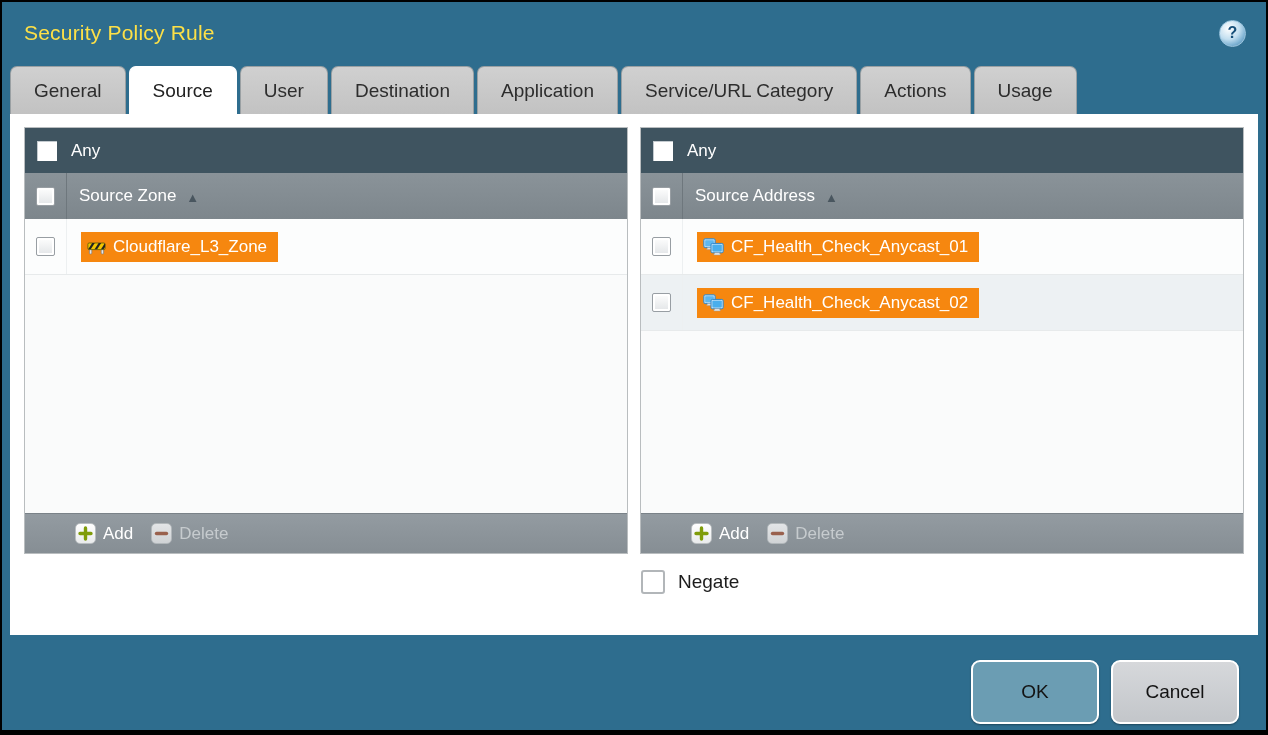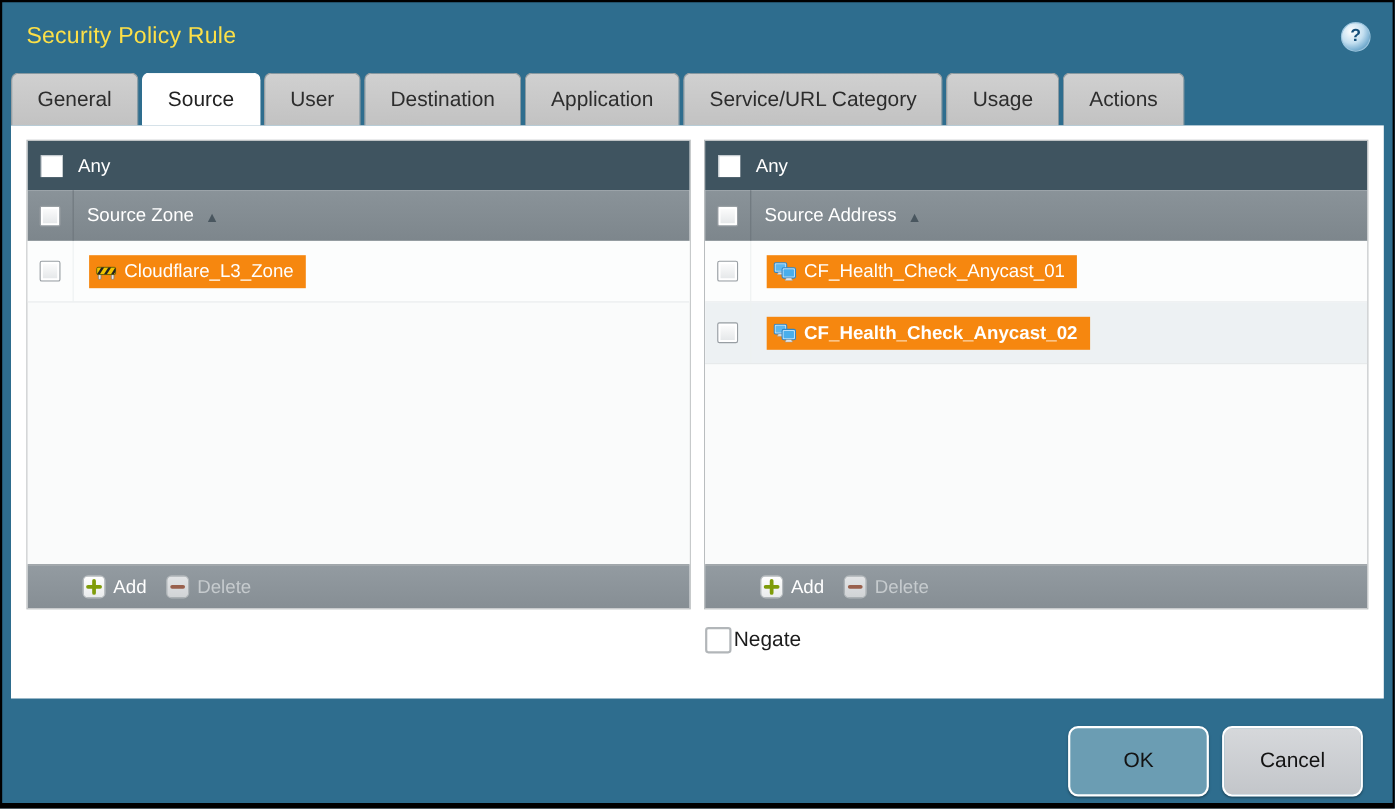--- a/index.html
+++ b/index.html
@@ -96,21 +96,21 @@
   }
   .col-label { color: #fff; font-size: 17px; margin-left: 12px; }
   .sort-arrow { color: #49565f; font-size: 13px; margin-left: 10px; padding-top: 2px; }
   .rows { flex: 1 1 auto; background: #fafbfb; overflow: hidden; }
   .row {
     height: 56px; display: flex; align-items: center;
     border-bottom: 1px solid #e7eaeb;
     cursor: pointer;
   }
   .row.odd  { background: #fcfdfd; }
-  .row.even { background: #edf1f3; font-weight: bold; }
+  .row.even { background: #edf1f3; }
   .row .cb-cell { border-right: 1px solid #edf0f1; }
   .tag {
     margin-left: 14px;
     background: #f6870f; color: #fff;
     height: 30px; padding: 0 11px 0 6px;
     display: inline-flex; align-items: center; gap: 7px;
     font-size: 17px; white-space: nowrap;
   }
   .tag .icon { display: inline-flex; align-items: center; }
   .panel-footer {
@@ -129,21 +129,21 @@
     background: linear-gradient(#ffffff, #e9ebec);
     border: 1px solid #b9bec1;
     display: inline-flex; align-items: center; justify-content: center;
   }
   .btn-add { color: #fff; padding-left: 40px; }
   .btn-delete { color: #c6cbce; cursor: default; text-align: center; }
   .btn-delete .sq { background: linear-gradient(#f2f3f4, #dddfe1); opacity: .85; }
   
   .negate-row {
     margin-top: 16px; margin-left: calc(50% + 7px);
-    display: flex; align-items: center; gap: 2px;
+    display: flex; align-items: center; gap: 13px;
   }
   .cb-negate {
     width: 24px; height: 24px; background: #fff;
     border: 2px solid #b2b6b9; border-radius: 3px;
     cursor: pointer;
   }
   .negate-label { font-size: 19px; color: #1c1c1c; }
   
   .bottombar {
     flex: 1 1 auto;
@@ -171,22 +171,22 @@
     <span class="help-icon">?</span>
   </div>
 
   <div class="tabbar">
     <div class="tab">General</div>
     <div class="tab active">Source</div>
     <div class="tab">User</div>
     <div class="tab">Destination</div>
     <div class="tab">Application</div>
     <div class="tab">Service/URL Category</div>
+    <div class="tab">Actions</div>
     <div class="tab">Usage</div>
-    <div class="tab">Actions</div>
   </div>
 
   <div class="content">
     <div class="panels">
 
       <section class="panel">
         <div class="any-bar">
           <span class="cb cb-any"></span>
           <span class="any-label">Any</span>
         </div>

